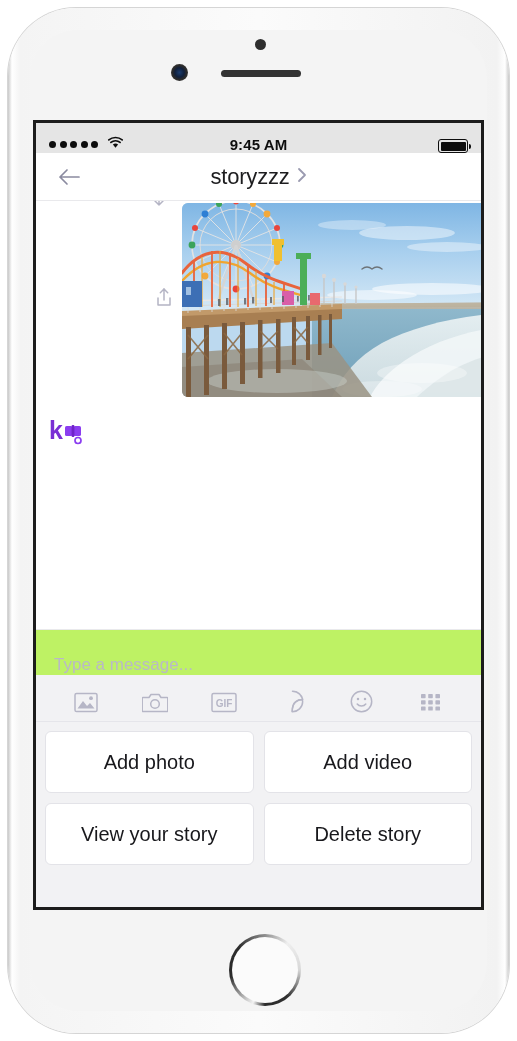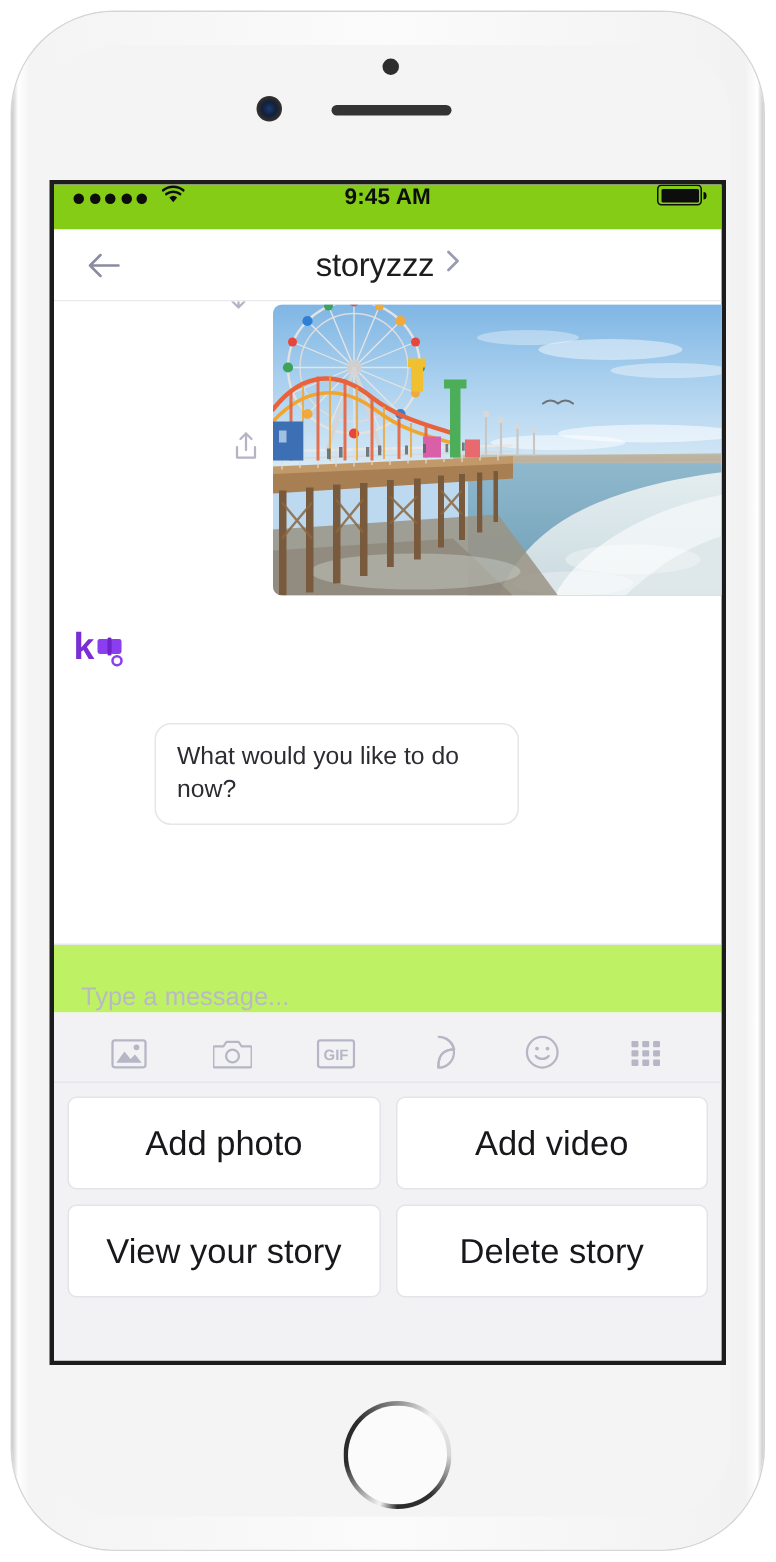--- a/index.html
+++ b/index.html
@@ -69,22 +69,22 @@
     width: 451px; height: 790px;
     background: #ffffff;
     border: 3px solid #1c1c1c;
     overflow: hidden;
   }
 
   
   .status-bar {
     position: relative;
     height: 30px;
-    background: #84cc16;
-    display: flex; align-items: flex-start;
+    background: #e5e5e5;
+    display: flex; align-items: flex-end;
     padding: 0 13px;
   }
   .status-left { display: flex; align-items: center; gap: 5px; }
   .signal-dots { display: flex; gap: 3.5px; align-items: center; }
   .signal-dots i {
     width: 7px; height: 7px; border-radius: 50%;
     background: #0d0d0d; display: block;
   }
   .wifi-icon { margin-left: 4px; display: block; }
   .status-time {
@@ -226,21 +226,21 @@
     height: 200px;
   }
   .btn-row { display: flex; gap: 10px; margin-bottom: 10px; }
   .action-btn {
     flex: 1;
     height: 62px;
     background: #ffffff;
     border: 1px solid #e3e3e8;
     border-radius: 6px;
     font-family: "Liberation Sans", sans-serif;
-    font-size: 23px;
+    font-size: 20px;
     color: #18181c;
     cursor: pointer;
     display: flex; align-items: center; justify-content: center;
   }
 </style>
 </head>
 <body>
 
 <div class="phone-frame">
   <div class="phone-inner-bezel"></div>
@@ -506,21 +506,20 @@
     <div class="bot-avatar">
       <svg width="42" height="32" viewBox="0 0 42 32">
         <text x="0" y="22" font-family="Liberation Sans, sans-serif" font-size="25" font-weight="bold" fill="#7a2fd4">k</text>
         <rect x="16" y="9" width="7.5" height="10" rx="1.6" fill="#8b3df0"></rect>
         <rect x="24.5" y="9" width="7.5" height="10" rx="1.6" fill="#8b3df0"></rect>
         <rect x="22.6" y="8" width="2.8" height="12" rx="1" fill="#6f23c9"></rect>
         <circle cx="29" cy="23.5" r="3" fill="none" stroke="#8b3df0" stroke-width="1.7"></circle>
       </svg>
     </div>
 
-    <div class="bubble bubble-2">What would you like to do now?</div>
   </div>
 
   <div class="input-bar">
     <input class="msg-input" type="text" placeholder="Type a message..." style="">
   </div>
 
   <div class="icon-toolbar">
     <div class="tb-icon">
       <svg width="24" height="21" viewBox="0 0 24 21">
         <rect x="1" y="1.5" width="22" height="18" rx="1.6" fill="none" stroke="#b6b6c6" stroke-width="1.5"></rect>

